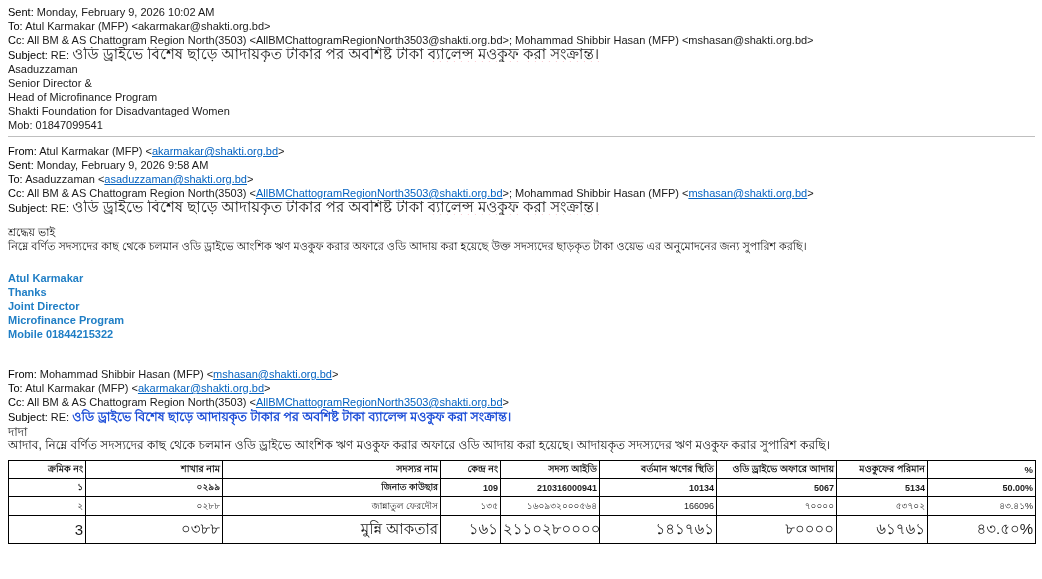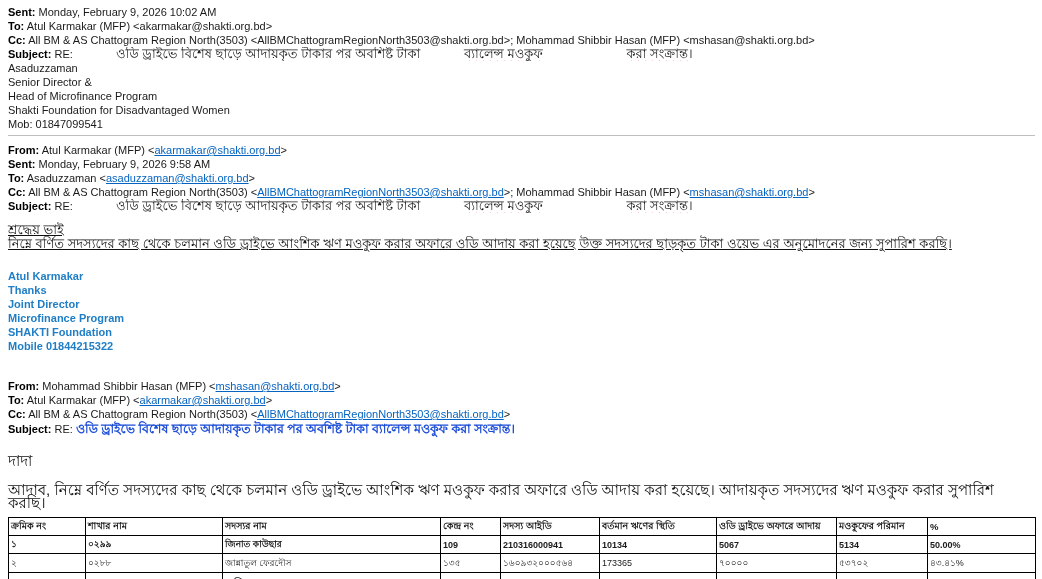--- a/index.html
+++ b/index.html
@@ -3,36 +3,36 @@
 <meta charset="utf-8">
 <style>
   html,body{margin:0;padding:0;}
   body{
     width:1042px;height:579px;overflow:hidden;background:#ffffff;
     font-family:"Liberation Sans","DejaVu Sans",sans-serif;
     font-size:11px;color:#1a1a1a;
   }
   .page{padding:5px 7px 0 8px;width:1027px;}
   .hline{line-height:14px;white-space:nowrap;overflow:hidden;}
-  .lbl{font-weight:bold;color:#000;}
+  .lbl{font-weight:normal;color:#000;}
   a.maillink{color:#0563C1;text-decoration:underline;cursor:pointer;}
-  .bn-small{font-size:13px;margin-left:40px;}
+  .bn-small{font-size:15px;}
   .sq{text-decoration-line:underline;text-decoration-style:wavy;text-decoration-color:#E8112D;text-decoration-thickness:1px;text-underline-offset:2px;}
   .bodyline{line-height:14px;}
   .divider{border:none;border-top:1px solid #BFBFBF;margin:4px 0 7px 0;width:1027px;}
   .sig-blue{color:#1F7EC5;font-weight:bold;line-height:14px;}
   .gap10{height:10px;}
   .gap18{height:18px;}
   .gap26{height:26px;}
-  .bn-body{line-height:14px;font-size:13px;color:#111;text-decoration:underline;}
-  .bn-tiny{font-size:15px;line-height:13px;color:#111;margin-top:16px;}
+  .bn-body{line-height:14px;font-size:11px;color:#111;}
+  .bn-tiny{font-size:12px;line-height:13px;color:#111;}
   .subject-bn-large{font-size:12.5px;font-weight:bold;color:#1d4ed8;}
   table.members{border-collapse:collapse;margin-top:8px;table-layout:fixed;width:1027px;}
   table.members td,table.members th{
-    border:1px solid #000;text-align:left;vertical-align:middle;
+    border:1px solid #000;text-align:right;vertical-align:middle;
     padding:1px 2px;overflow:hidden;white-space:nowrap;
   }
   table.members th{font-size:9.5px;font-weight:bold;height:15px;}
   tr.r1 td{font-size:9px;font-weight:bold;height:15px;}
   tr.r2 td{font-size:9px;height:16px;}
   tr.r3 td{font-size:15px;height:24px;}
 </style>
 </head>
 <body>
 
@@ -86,21 +86,20 @@
       <span>RE: </span><span class="bn-small">ওডি ড্রাইভে বিশেষ ছাড়ে আদায়কৃত টাকার পর অবশিষ্ট টাকা </span><span class="bn-small sq">ব্যালেন্স মওকুফ</span><span class="bn-small"> </span><span class="bn-small sq">করা সংক্রান্ত।</span>
     </div>
     <div class="gap10"></div>
     <div class="bn-body">শ্রদ্ধেয় ভাই</div>
     <div class="bn-body">নিম্নে বর্ণিত সদস্যদের কাছ থেকে চলমান ওডি ড্রাইভে আংশিক ঋণ মওকুফ করার অফারে ওডি আদায় করা হয়েছে উক্ত সদস্যদের ছাড়কৃত টাকা ওয়েভ এর অনুমোদনের জন্য সুপারিশ করছি।</div>
     <div class="gap18"></div>
     <div class="sig-blue">Atul Karmakar</div>
     <div class="sig-blue">Thanks</div>
     <div class="sig-blue">Joint Director</div>
     <div class="sig-blue">Microfinance Program</div>
-    <div class="sig-blue">SHAKTI Foundation</div>
     <div class="sig-blue">Mobile 01844215322</div>
   </div>
 
   <div class="gap26"></div>
 
   <div>
     <div class="hline">
       <span class="lbl">From:</span>
       <span>Mohammad Shibbir Hasan (MFP) &lt;</span><a class="maillink">mshasan@shakti.org.bd</a><span>&gt;</span>
     </div>
@@ -154,21 +153,21 @@
       <td>5067</td>
       <td>5134</td>
       <td>50.00%</td>
     </tr>
     <tr class="r2">
       <td>২</td>
       <td>০২৮৮</td>
       <td>জান্নাতুল ফেরদৌস</td>
       <td>১৩৫</td>
       <td>১৬০৯৩২০০০৫৬৪</td>
-      <td>173365</td>
+      <td>166096</td>
       <td>৭০০০০</td>
       <td>৫৩৭০২</td>
       <td>৪৩.৪১%</td>
     </tr>
     <tr class="r3">
       <td>3</td>
       <td>০৩৮৮</td>
       <td>মুন্নি আকতার</td>
       <td>১৬১</td>
       <td>২১১০২৮০০০০৮০</td>

